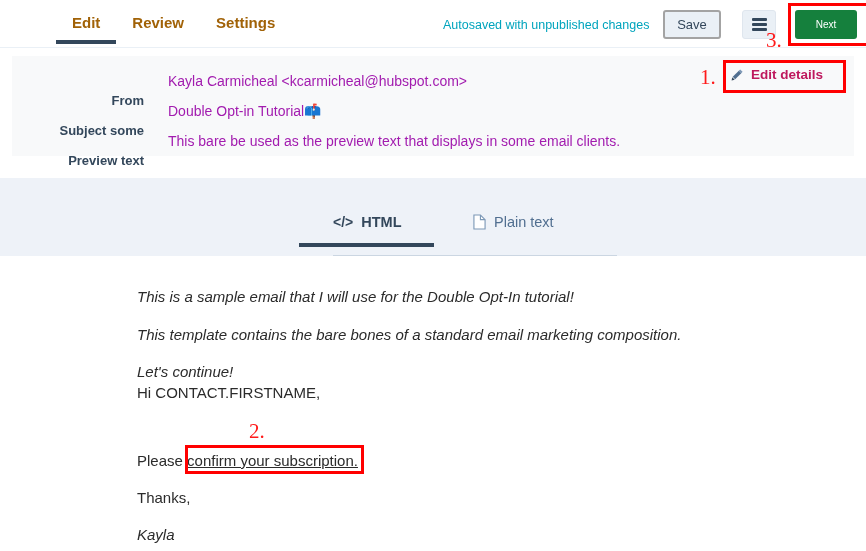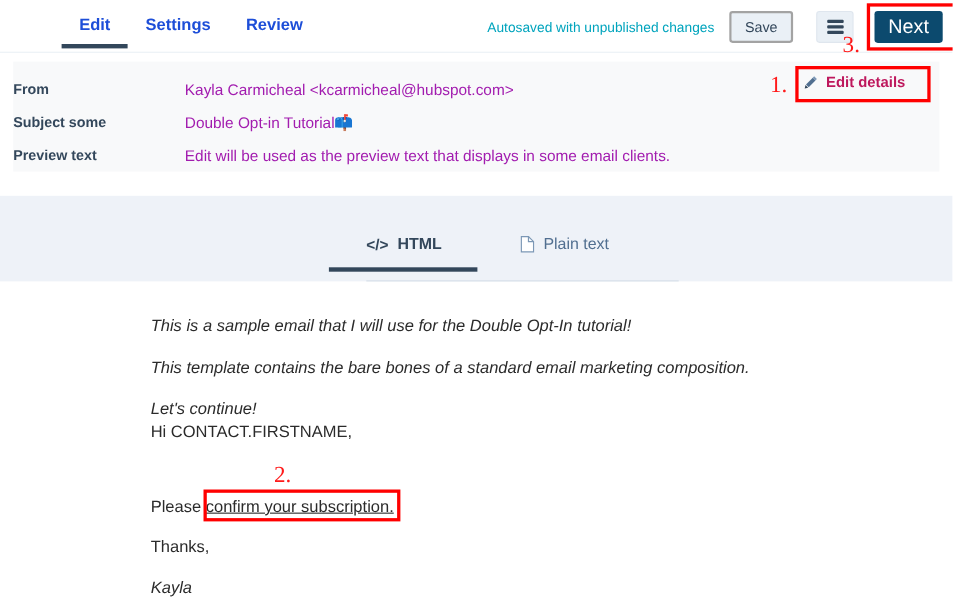--- a/index.html
+++ b/index.html
@@ -17,21 +17,21 @@
     position: absolute; top: 0; left: 0; width: 866px; height: 48px;
     background: #ffffff;
     border-bottom: 1px solid #eaf0f6;
   }
   .tabs-left { position: absolute; left: 56px; top: 0; height: 48px; display: flex; align-items: flex-start; }
   .htab {
     position: relative;
     padding: 14px 16px 0 16px;
     font-size: 15px;
     font-weight: bold;
-    color: #1d4ed8;
+    color: #a16207;
     cursor: pointer;
     height: 48px;
     white-space: nowrap;
   }
   .htab.active::after {
     content: "";
     position: absolute;
     left: 0; right: 0; bottom: 4px;
     height: 4px;
     background: #33475b;
@@ -71,25 +71,25 @@
   .hamburger { width: 15px; }
   .hamburger span {
     display: block; height: 2.5px; background: #33475b;
     margin: 2.5px 0; border-radius: 1px;
   }
 
   .btn-next {
     position: absolute;
     left: 795px; top: 10px;
     width: 62px; height: 29px;
-    background: #0c4a6e;
+    background: #15803d;
     border: none;
     border-radius: 3px;
     color: #ffffff;
-    font-size: 18px;
+    font-size: 10px;
     display: flex; align-items: center; justify-content: center;
     cursor: pointer;
   }
 
   
   .anno-box {
     position: absolute;
     border: 3px solid #ff0000;
     pointer-events: none;
   }
@@ -111,23 +111,25 @@
   .details-card {
     position: absolute;
     left: 12px; top: 56px;
     width: 842px; height: 100px;
     background: #f8f9fa;
   }
   .det-row { position: absolute; left: 0; width: 100%; }
   .det-label {
     position: absolute;
     left: 0; width: 132px;
+    text-align: right;
     font-size: 13px;
     font-weight: bold;
     color: #33475b;
+    margin-top: 20px;
   }
   .det-value {
     position: absolute;
     left: 156px;
     font-size: 14px;
     color: #a21caf;
     white-space: nowrap;
   }
   #row-from { top: 17px; }
   #row-subject { top: 47px; }
@@ -204,22 +206,22 @@
 </style>
 </head>
 <body>
 
 <div id="root">
 
   <div class="header">
 
     <div class="tabs-left">
       <div class="htab active">Edit</div>
+      <div class="htab">Review</div>
       <div class="htab">Settings</div>
-      <div class="htab">Review</div>
     </div>
 
     <div class="autosave">Autosaved with unpublished changes</div>
 
     <div class="btn-save">
       <span>Save</span>
     </div>
 
     <div class="btn-menu">
       <div class="hamburger">
@@ -241,21 +243,21 @@
       <div class="det-value">Kayla Carmicheal &lt;kcarmicheal@hubspot.com&gt;</div>
     </div>
 
     <div class="det-row" id="row-subject">
       <div class="det-label">Subject some</div>
       <div class="det-value">Double Opt-in Tutorial📫</div>
     </div>
 
     <div class="det-row" id="row-preview">
       <div class="det-label">Preview text</div>
-      <div class="det-value">Edit will be used as the preview text that displays in some email clients.</div>
+      <div class="det-value">This bare be used as the preview text that displays in some email clients.</div>
     </div>
   </div>
 
   <div class="edit-details">
     <svg class="pencil-ico" width="14" height="14" viewBox="0 0 16 16">
       <path d="M11.6 1.6l2.8 2.8-1.5 1.5-2.8-2.8z" fill="#7c98b6"></path>
       <path d="M10.1 3.1l2.8 2.8-7.0 7.0-2.8-2.8z" fill="#516f90"></path>
       <path d="M2.6 10.6l2.8 2.8-3.6 0.8z" fill="#33475b"></path>
     </svg>
     <span>Edit details</span>

